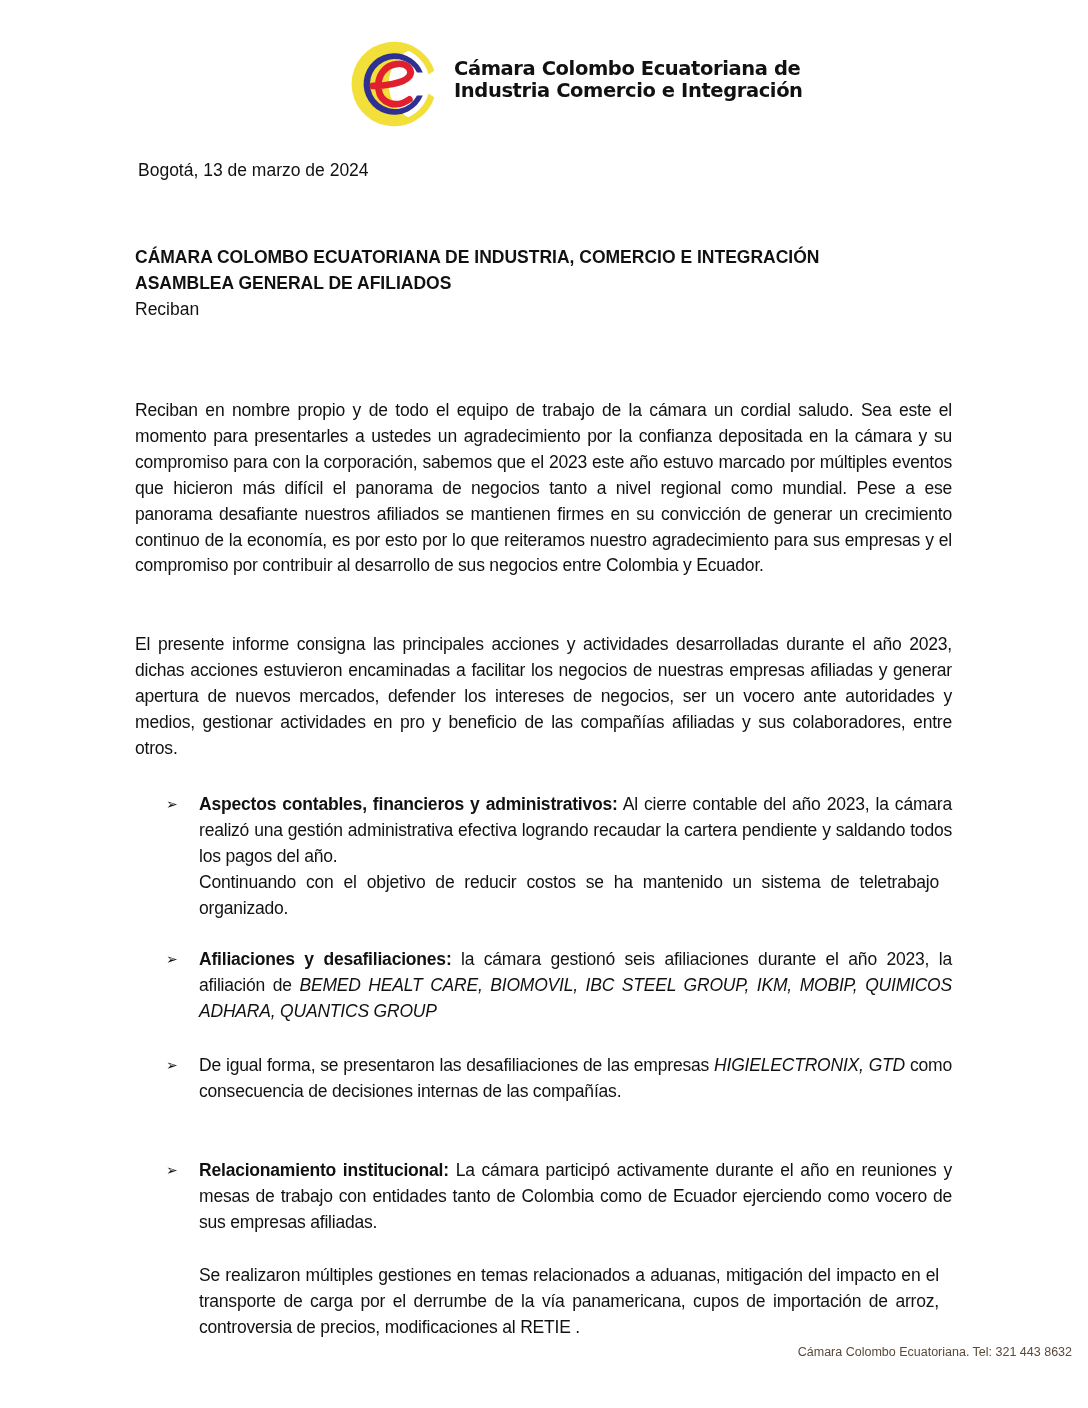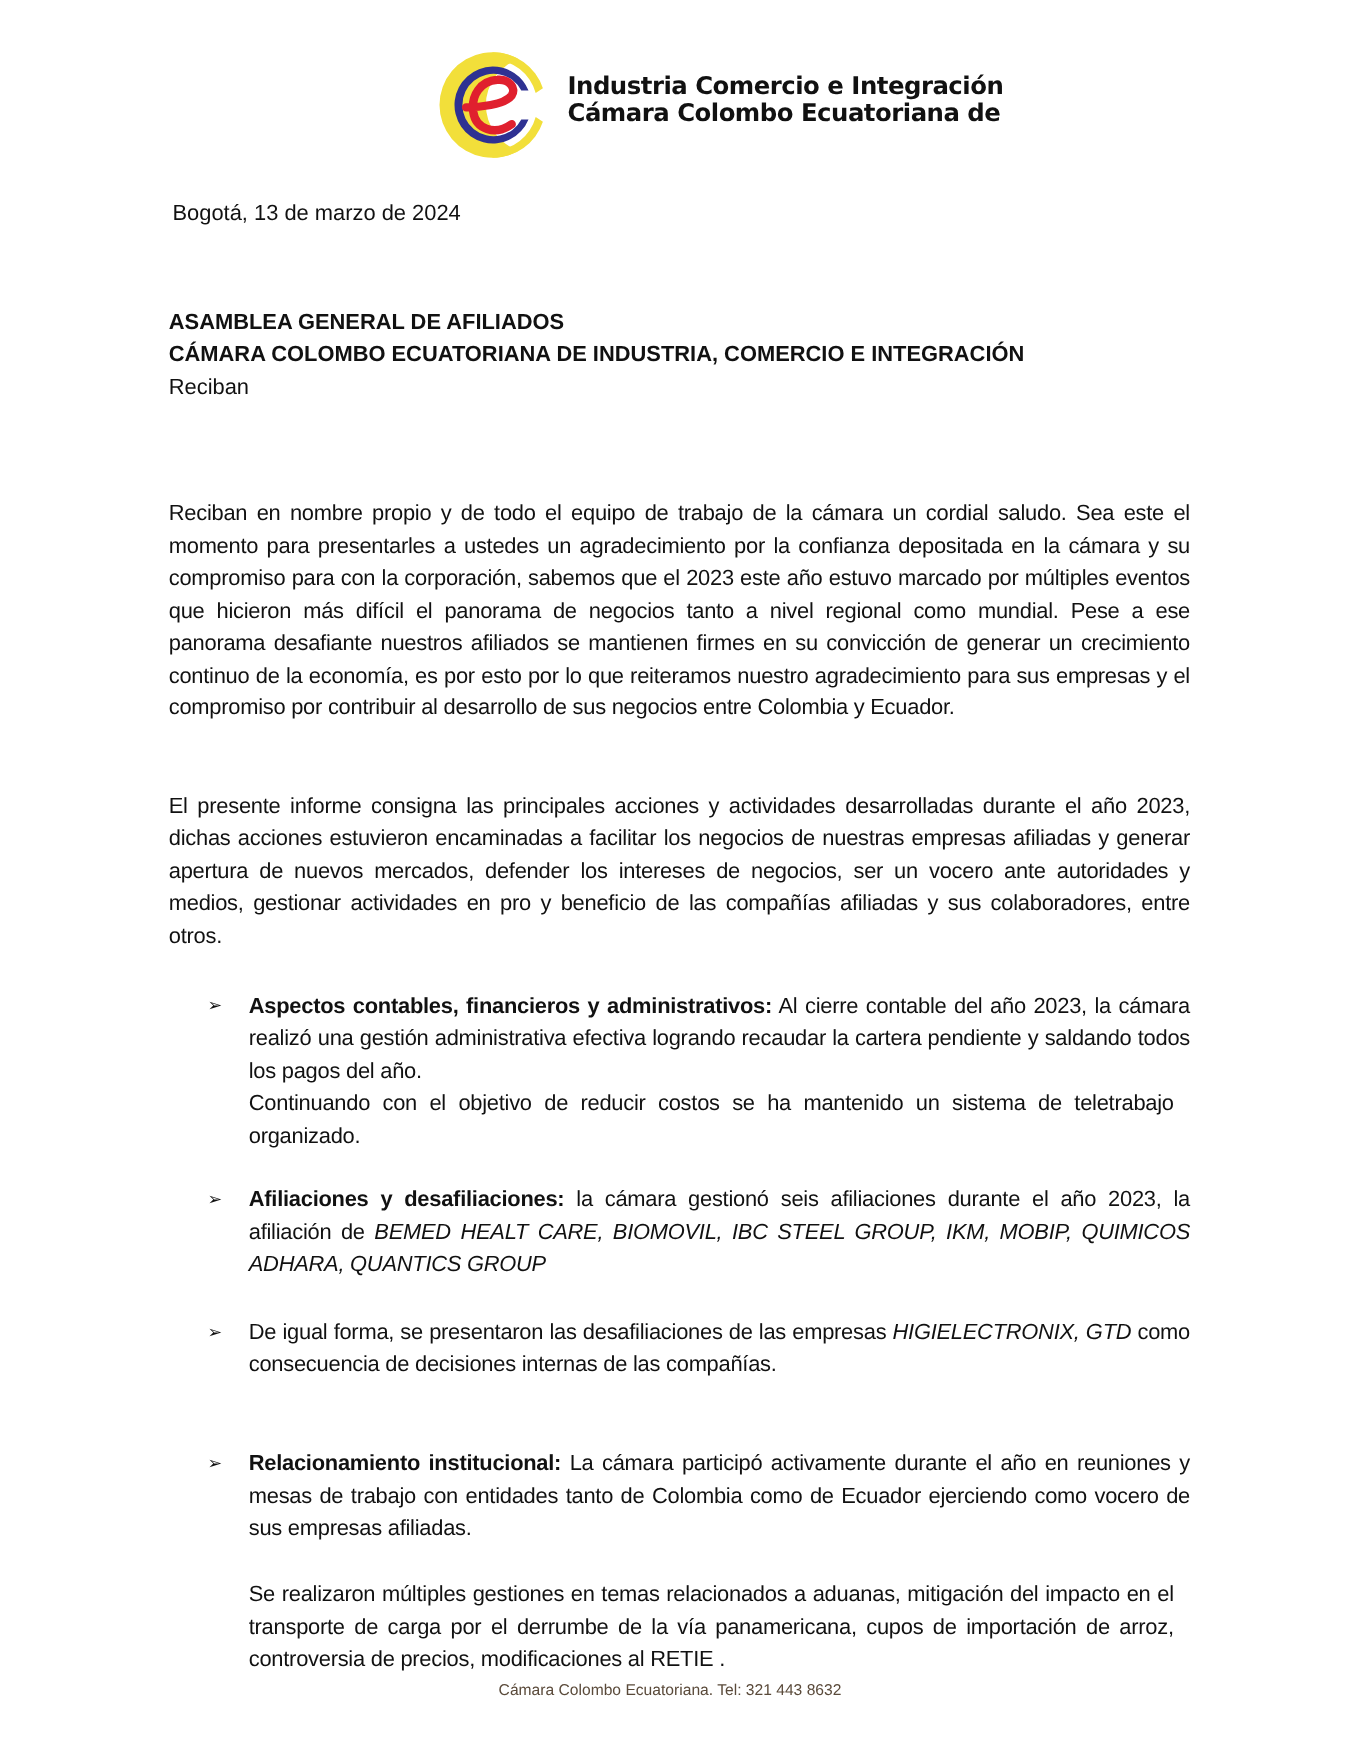--- a/index.html
+++ b/index.html
@@ -16,49 +16,49 @@
     .para { position: absolute; left: 135px; width: 817px; font-size: 17.5px; line-height: 25.9px;
       text-align: justify; letter-spacing: -0.2px; }
     .bullet { position: absolute; left: 166px; width: 786px; font-size: 17.5px; line-height: 25.9px;
       text-align: justify; letter-spacing: -0.2px; }
     .bullet .arrow { position: absolute; left: 0; top: 0; width: 20px; font-size: 14px; }
     .bullet .content { margin-left: 33px; }
     .bullet b { font-weight: bold; margin-top: 23px; }
     .bullet i { font-style: italic; }
     .sub { position: absolute; left: 199px; width: 740px; font-size: 17.5px; line-height: 25.9px;
       text-align: justify; letter-spacing: -0.2px; }
-    .footer { position: absolute; left: 0; width: 1072px; top: 1345px; text-align: center;
+    .footer { position: absolute; left: 0; width: 1072px; top: 1345px; text-align: right;
       font-size: 12.5px; color: #5a4a3a; }
   </style>
 </head>
 <body>
 
 <div class="page">
 
   <svg class="logo" viewBox="0 0 100 100">
 
     <path d="M72,12 A44,44 0 1 0 72,88 A40,40 0 0 1 72,12 Z" fill="#F2DF3A"></path>
     <path d="M50,6 A44,44 0 0 1 92,36 L86,40 A38,38 0 0 0 50,12 Z" fill="#F2DF3A"></path>
     <path d="M92,64 A44,44 0 0 1 50,94 L50,88 A38,38 0 0 0 86,60 Z" fill="#F2DF3A"></path>
 
     <path d="M50,18 A32,32 0 1 0 80,62 L74,62 A26,26 0 1 1 74,38 L80,38 A32,32 0 0 0 50,18 Z" fill="#2E3192"></path>
 
     <path d="M28,52 C38,52 60,50 66,42 C70,36 64,28 54,29 C40,30 32,42 34,56 C36,70 52,76 66,66" fill="none" stroke="#E0202E" stroke-width="7" stroke-linecap="round"></path>
   </svg>
 
   <div class="org-name">
+    <div>Cámara Colombo Ecuatoriana de</div>
     <div>Industria Comercio e Integración</div>
-    <div>Cámara Colombo Ecuatoriana de</div>
   </div>
 
   <div class="date">Bogotá, 13 de marzo de 2024</div>
 
   <div class="addr">
+    <div class="bold">CÁMARA COLOMBO ECUATORIANA DE INDUSTRIA, COMERCIO E INTEGRACIÓN</div>
     <div class="bold">ASAMBLEA GENERAL DE AFILIADOS</div>
-    <div class="bold">CÁMARA COLOMBO ECUATORIANA DE INDUSTRIA, COMERCIO E INTEGRACIÓN</div>
     <div>Reciban</div>
   </div>
 
   <div class="para" style="top:398px;">Reciban en nombre propio y de todo el equipo de trabajo de la cámara un cordial saludo. Sea este el momento para presentarles a ustedes un agradecimiento por la confianza depositada en la cámara y su compromiso para con la corporación, sabemos que el 2023 este año estuvo marcado por múltiples eventos que hicieron más difícil el panorama de negocios tanto a nivel regional como mundial. Pese a ese panorama desafiante nuestros afiliados se mantienen firmes en su convicción de generar un crecimiento continuo de la economía, es por esto por lo que reiteramos nuestro agradecimiento para sus empresas y el compromiso por contribuir al desarrollo de sus negocios entre Colombia y Ecuador.</div>
   <div class="para" style="top:632px;">El presente informe consigna las principales acciones y actividades desarrolladas durante el año 2023, dichas acciones estuvieron encaminadas a facilitar los negocios de nuestras empresas afiliadas y generar apertura de nuevos mercados, defender los intereses de negocios, ser un vocero ante autoridades y medios, gestionar actividades en pro y beneficio de las compañías afiliadas y sus colaboradores, entre otros.</div>
 
   <div class="bullet" style="top:792px;">
     <span class="arrow">➢</span>
     <div class="content">
       <b>Aspectos contables, financieros y administrativos:</b><span> Al cierre contable del año 2023, la cámara realizó una gestión administrativa efectiva logrando recaudar la cartera pendiente y saldando todos los pagos del año.</span>

